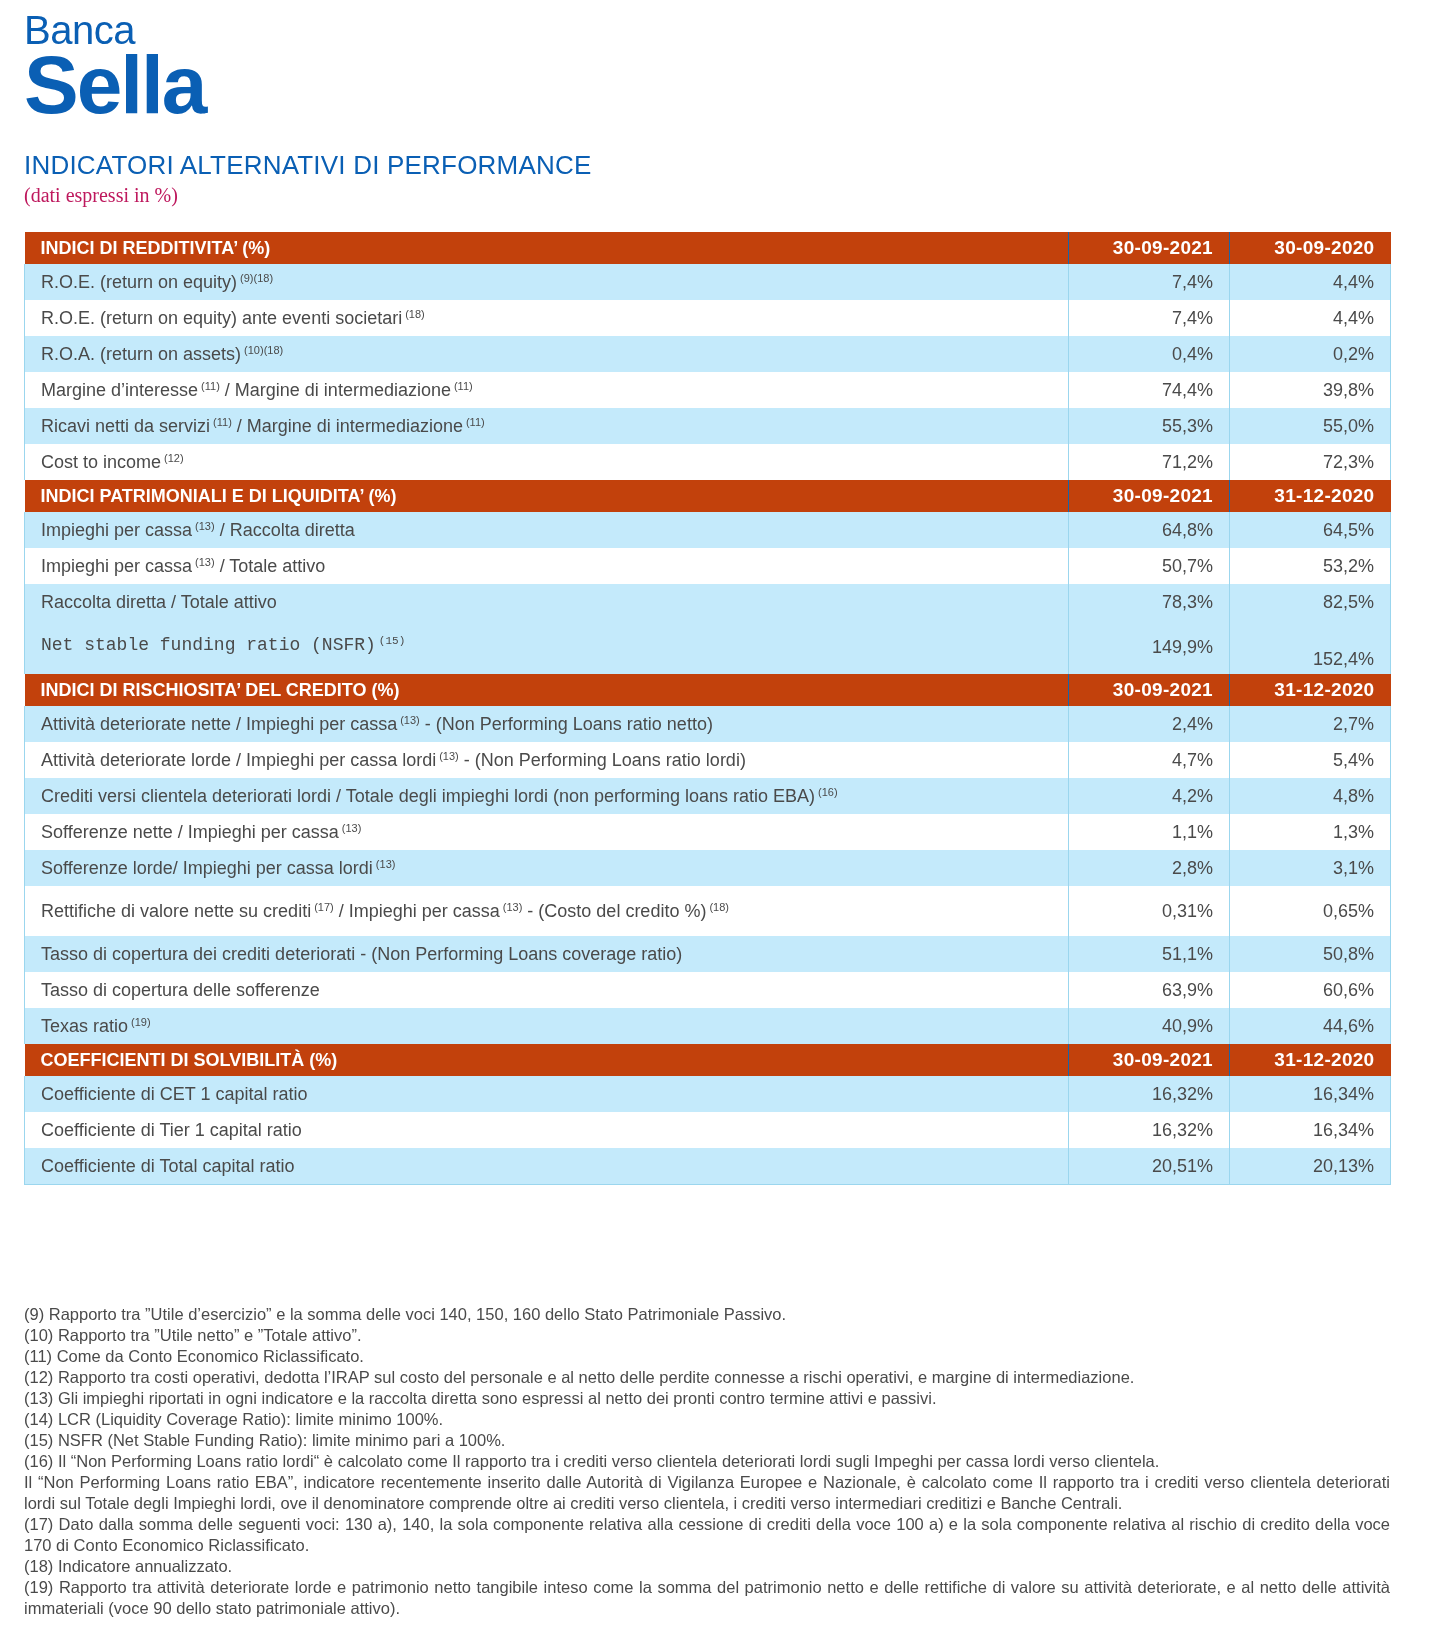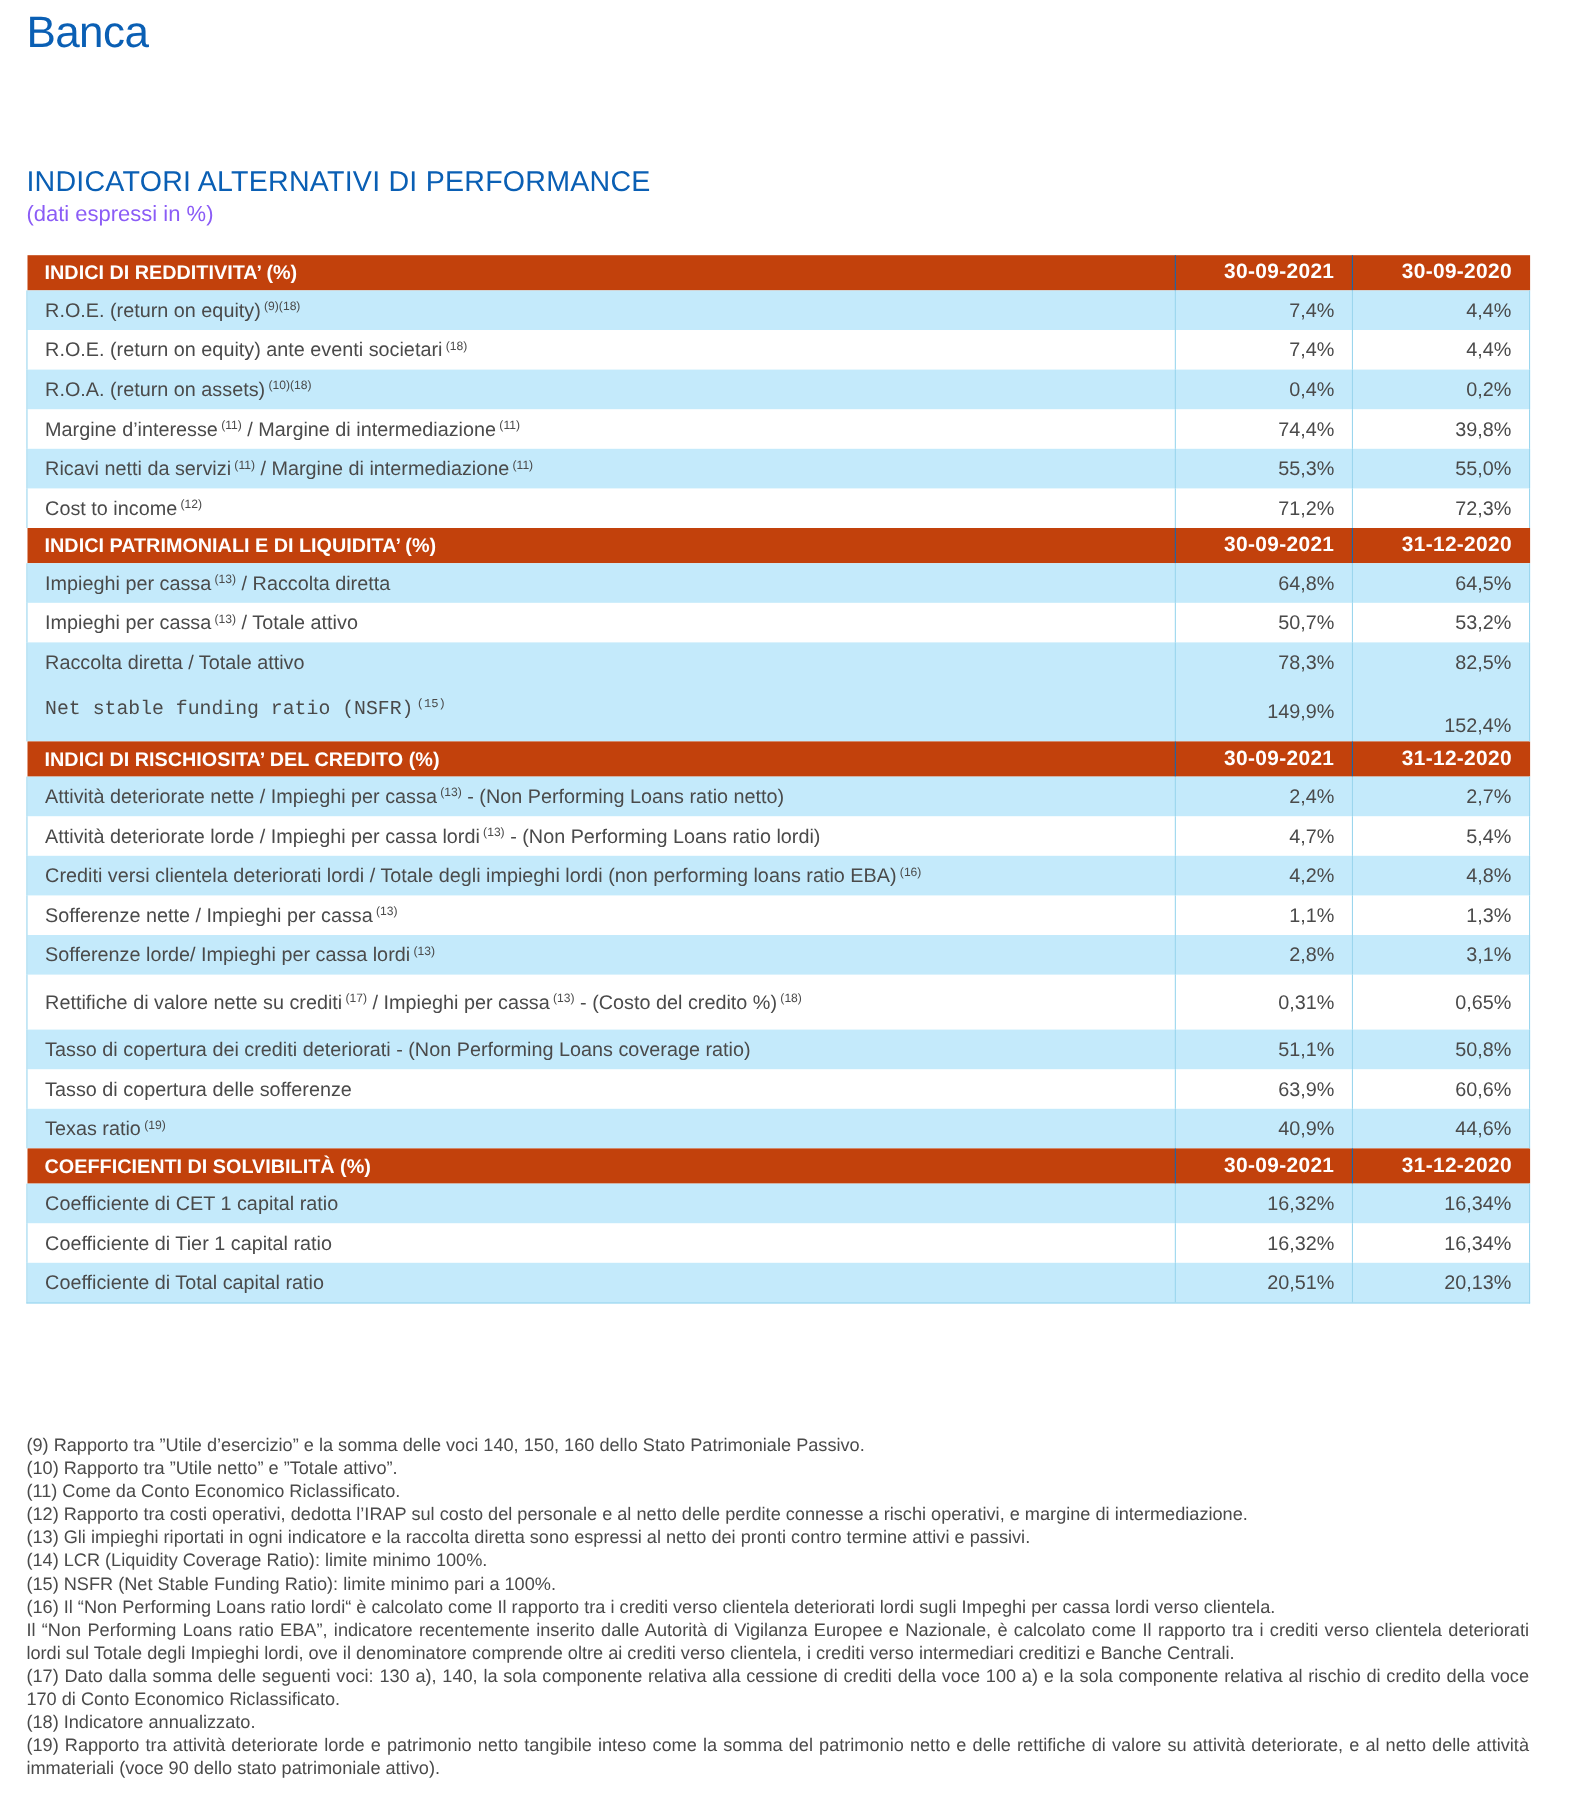--- a/index.html
+++ b/index.html
@@ -1,21 +1,21 @@
 <!DOCTYPE html>
 <html><head>
 <meta charset="utf-8">
 <style>
   html, body { margin: 0; padding: 0; background: #ffffff; }
   body { width: 1440px; height: 1646px; position: relative; font-family: "Liberation Sans", sans-serif; color: #4a4a4a; overflow: hidden; }
   .logo { position: absolute; left: 24px; top: 8px; color: #0a5fb4; }
   .logo-banca { font-size: 40px; line-height: 44px; font-weight: normal; letter-spacing: -0.5px; }
   .logo-sella { font-size: 82px; line-height: 78px; font-weight: bold; letter-spacing: -2px; margin-top: -6px; }
   .doc-title { position: absolute; left: 24px; top: 150px; font-size: 26px; color: #0a5fb4; letter-spacing: 0.2px; }
-  .doc-subtitle { position: absolute; left: 24px; top: 184px; font-size: 20px; color: #8b5cf6; }
+  .doc-subtitle { position: absolute; left: 24px; top: 184px; font-size: 20px; color: #be185d; font-family: Liberation Serif, serif; }
   table.ind { position: absolute; left: 24px; top: 232px; width: 1366px; border-collapse: collapse; table-layout: fixed; font-size: 18px; }
   table.ind col.c0 { width: 1044px; }
   table.ind col.c1 { width: 161px; }
   table.ind col.c2 { width: 161px; }
   .sec-head td { background: #c2410c; color: #ffffff; font-weight: bold; height: 32px; padding: 0 16px; font-size: 18px; border-left: 1px solid #1a64a8; }
   .sec-head td:first-child { border-left: none; }
   .sec-head td.num { text-align: right; font-size: 19px; letter-spacing: 0.3px; margin-top: 40px; }
   tr.row td { height: 36px; padding: 0 16px; border-left: 1px solid #9bd6ee; color: #4a4a4a; }
   tr.row td:first-child { border-left: 1px solid #9bd6ee; }
   tr.row td:last-child { border-right: 1px solid #9bd6ee; }
@@ -28,20 +28,21 @@
   tr.last td { border-bottom: 1px solid #9bd6ee; }
   sup { font-size: 11px; vertical-align: 6px; margin-left: 3px; }
   .notes { position: absolute; left: 24px; top: 1256px; width: 1366px; font-size: 16.5px; line-height: 21px; color: #4a4a4a; margin-top: 48px; }
   .notes p { margin: 0; text-align: justify; }
 </style>
 </head>
 <body>
 
 <div class="logo">
   <div class="logo-banca">Banca</div>
+  <div class="logo-sella">Sella</div>
 </div>
 
 <div class="doc-title">INDICATORI ALTERNATIVI DI PERFORMANCE</div>
 <div class="doc-subtitle">(dati espressi in %)</div>
 
 <table class="ind">
   <colgroup>
       <col class="c0">
       <col class="c1">
       <col class="c2">

